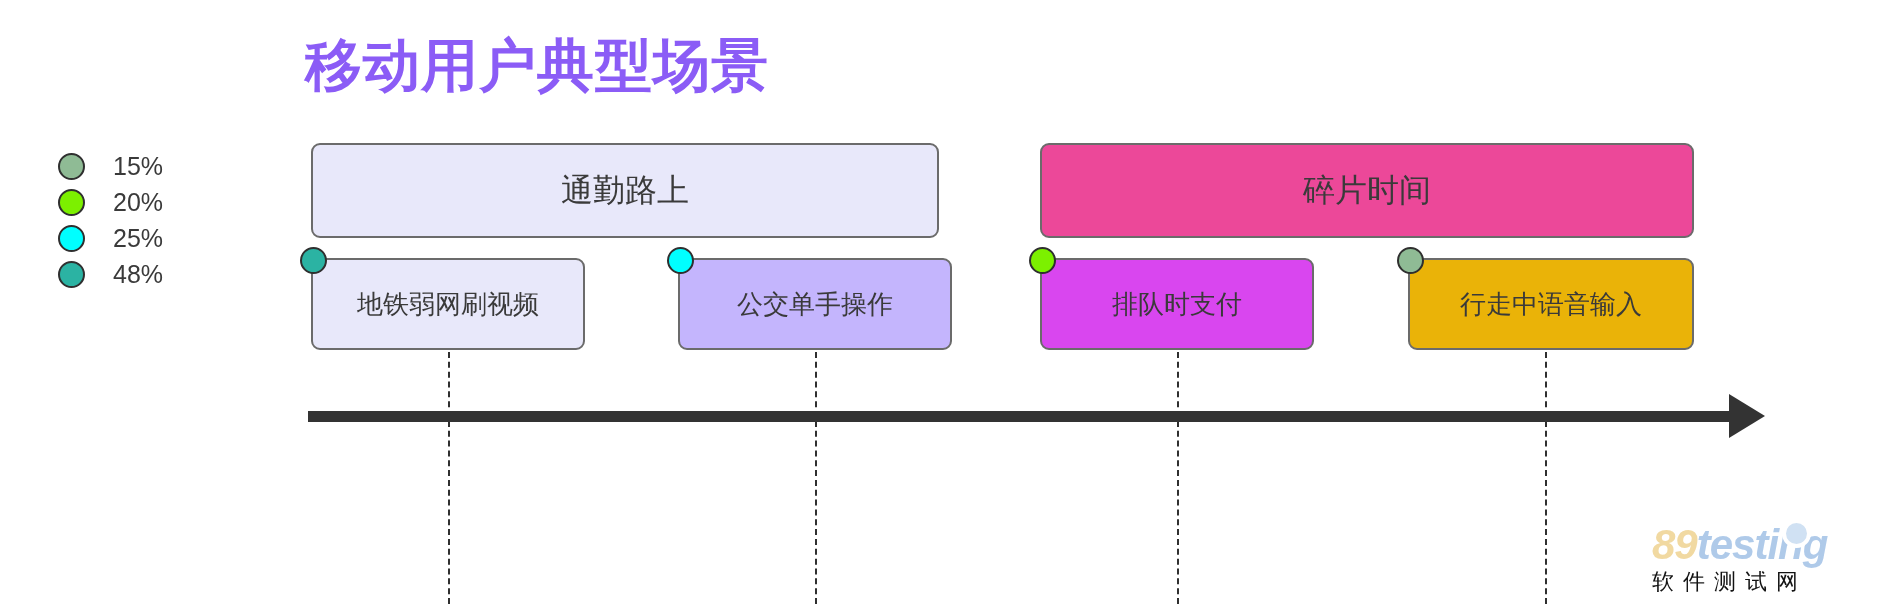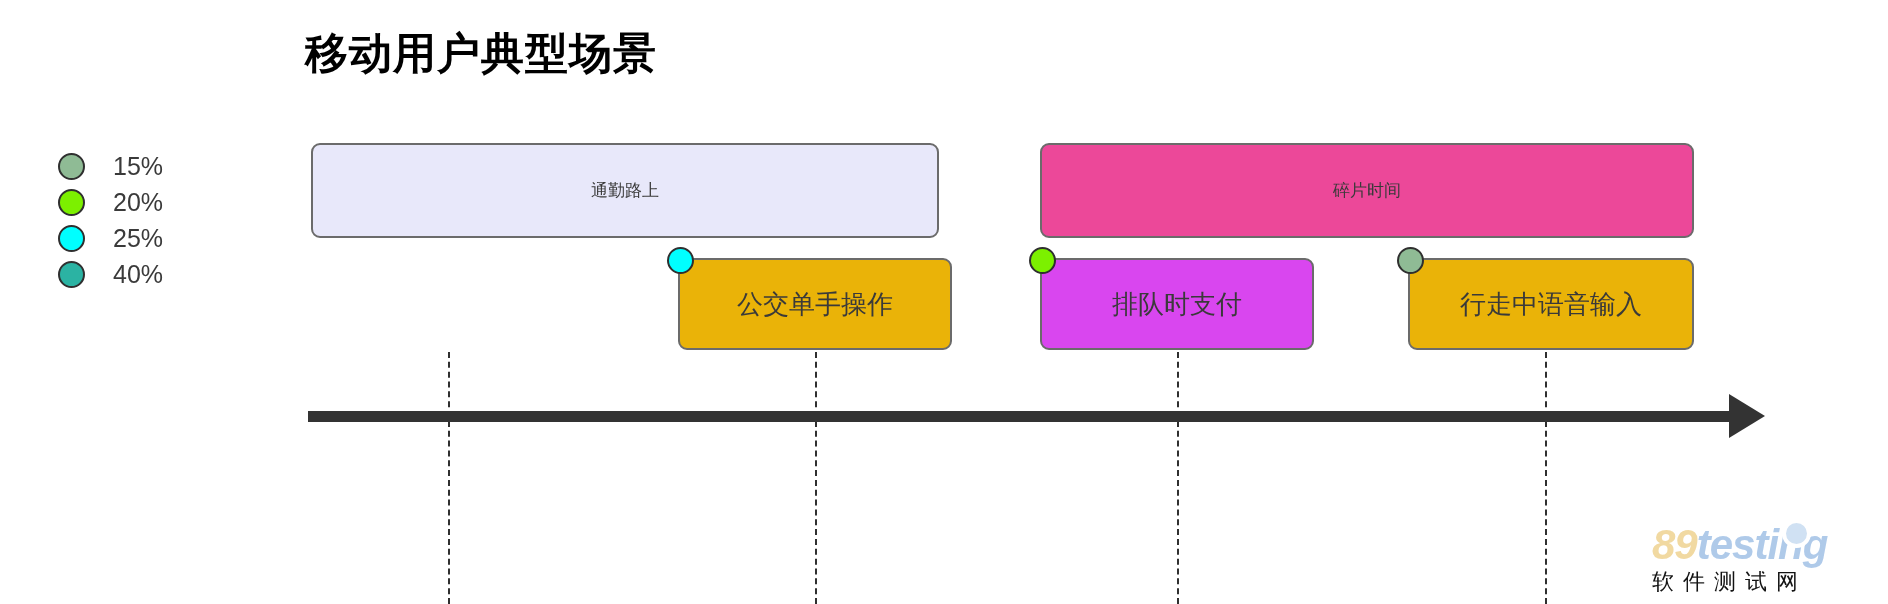--- a/index.html
+++ b/index.html
@@ -7,24 +7,23 @@
     width:1888px;height:604px;
     background:#ffffff;
     font-family:"Liberation Sans","DejaVu Sans",sans-serif;
     overflow:hidden;position:relative;
   }
   #stage{position:absolute;left:0;top:0;width:1888px;height:604px;}
 
   
   .title{
     position:absolute;left:305px;top:30px;
-    font-size:43px;font-weight:bold;color:#000000;
+    font-size:57px;font-weight:bold;color:#8b5cf6;
     letter-spacing:1px;white-space:nowrap;
     line-height:1.25;
-    font-family:Liberation Mono, monospace;
   }
 
   
   .legend{position:absolute;left:58px;top:148px;}
   .legend-row{
     position:relative;height:36px;display:flex;align-items:center;
   }
   .legend-swatch{
     width:27px;height:27px;border-radius:50%;
     border:2px solid #2f2f2f;box-sizing:border-box;
@@ -33,21 +32,21 @@
   .legend-label{
     margin-left:28px;font-size:25px;color:#3a3a3a;font-weight:500;
     white-space:nowrap;
   }
 
   
   .phase{
     position:absolute;box-sizing:border-box;
     border:2px solid #6b6b6b;border-radius:9px;
     display:flex;align-items:center;justify-content:center;
-    font-size:17px;color:#3a3a3a;
+    font-size:32px;color:#3a3a3a;
   }
 
   
   .event{
     position:absolute;box-sizing:border-box;
     border:2px solid #6b6b6b;border-radius:9px;
     display:flex;align-items:center;justify-content:center;
     font-size:26px;color:#3a3a3a;
   }
   .event-dot{
@@ -112,34 +111,38 @@
     <div class="legend-row">
       <span class="legend-swatch" style="background:#7cf000"></span>
       <span class="legend-label">20%</span>
     </div>
     <div class="legend-row">
       <span class="legend-swatch" style="background:#00ffff"></span>
       <span class="legend-label">25%</span>
     </div>
     <div class="legend-row">
       <span class="legend-swatch" style="background:#2bb3a3"></span>
-      <span class="legend-label">40%</span>
+      <span class="legend-label">48%</span>
     </div>
   </div>
 
   <div class="phase" style="left:311px;top:143px;width:628px;height:95px;background:#e8e8fa">
     <span>通勤路上</span>
   </div>
 
   <div class="phase" style="left:1040px;top:143px;width:654px;height:95px;background:#ec4899">
     <span>碎片时间</span>
   </div>
 
+  <div class="event" style="left:311px;top:258px;width:274px;height:92px;background:#e8e8fa">
+    <span class="event-dot" style="background:#2bb3a3"></span>
+    <span>地铁弱网刷视频</span>
+  </div>
 
-  <div class="event" style="left:678px;top:258px;width:274px;height:92px;background:#eab308">
+  <div class="event" style="left:678px;top:258px;width:274px;height:92px;background:#c4b5fd">
     <span class="event-dot" style="background:#00ffff"></span>
     <span>公交单手操作</span>
   </div>
 
   <div class="event" style="left:1040px;top:258px;width:274px;height:92px;background:#d946ef">
     <span class="event-dot" style="background:#7cf000"></span>
     <span>排队时支付</span>
   </div>
 
   <div class="event" style="left:1408px;top:258px;width:286px;height:92px;background:#eab308">

